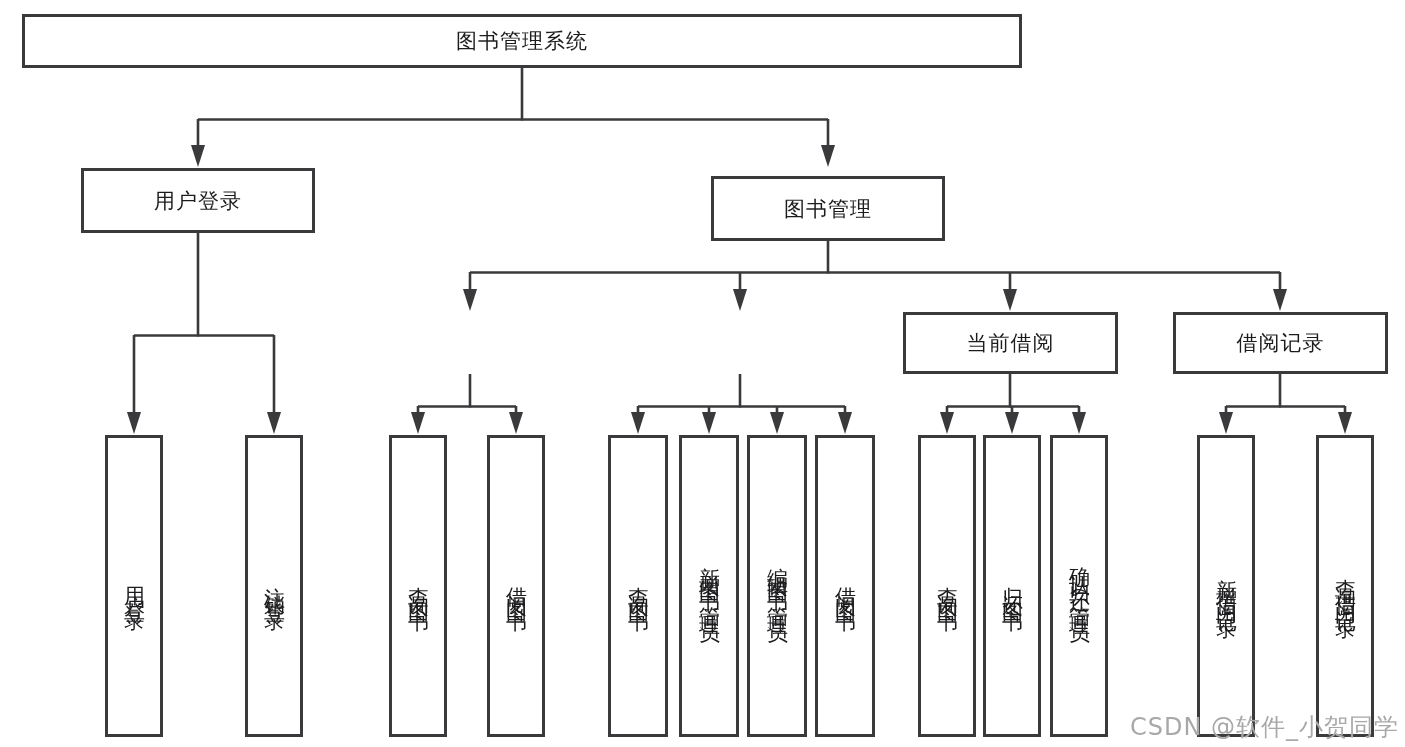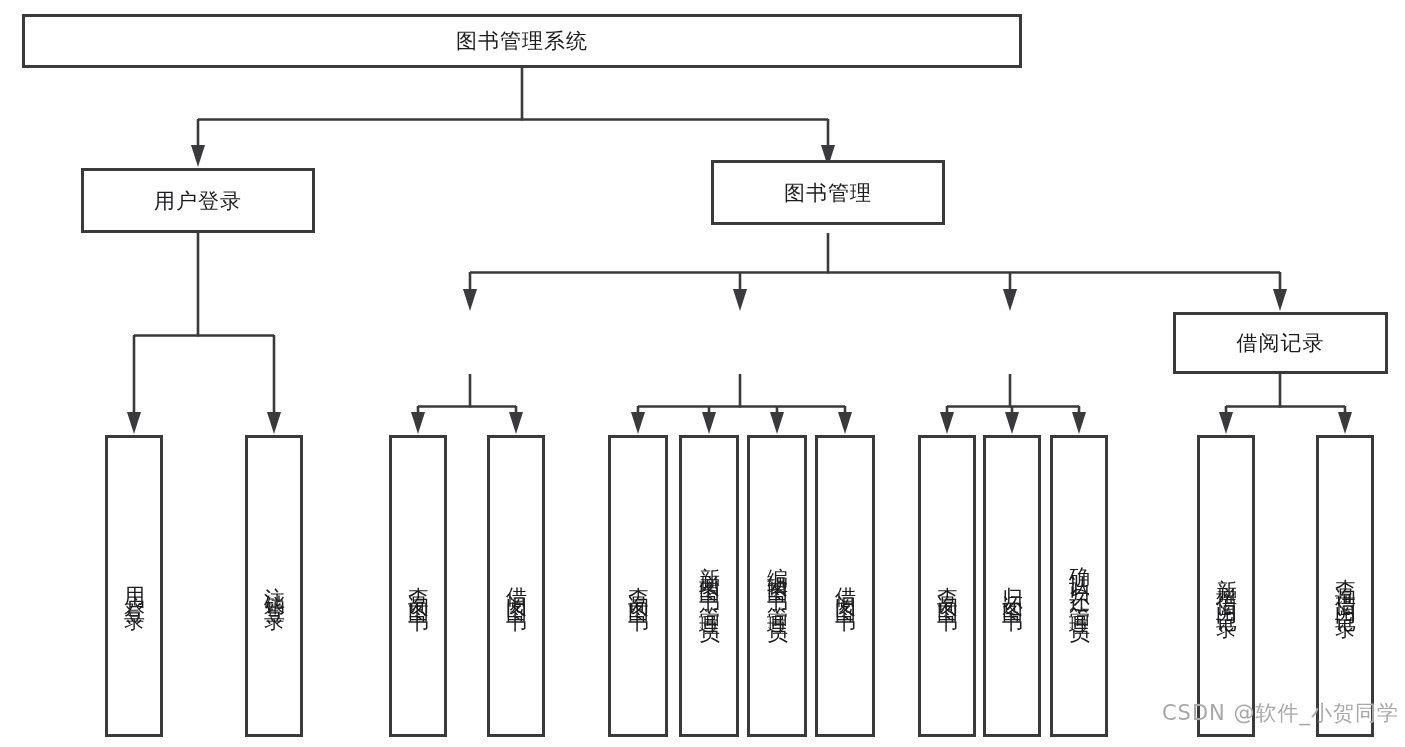--- a/index.html
+++ b/index.html
@@ -52,22 +52,22 @@
     writing-mode:vertical-rl;
     text-orientation:mixed;
     font-size:21px;
     letter-spacing:8px;
     line-height:1;
     white-space:nowrap;
   }
   .watermark{
     position:absolute;
     right:6px;
-    bottom:20px;
-    font-size:21px;
+    bottom:4px;
+    font-size:24px;
     color:var(--watermark);
     letter-spacing:1px;
     white-space:nowrap;
     text-shadow:0 0 1px rgba(255,255,255,.6);
   }
 </style>
 </head>
 <body>
 
 <div class="stage">
@@ -134,24 +134,27 @@
       <polygon points="1338,412 1352,412 1345,434"></polygon>
   </svg>
 
   <div class="box h" style="left:22px;top:14px;width:1000px;height:54px">
     <span class="lbl">图书管理系统</span>
   </div>
 
   <div class="box h" style="left:81px;top:168px;width:234px;height:65px">
     <span class="lbl">用户登录</span>
   </div>
-  <div class="box h" style="left:711px;top:160px;width:234px;height:65px">
+  <div class="box h" style="left:711px;top:176px;width:234px;height:65px">
     <span class="lbl">图书管理</span>
   </div>
 
+  <div class="box h" style="left:903px;top:312px;width:215px;height:62px">
+    <span class="lbl">当前借阅</span>
+  </div>
   <div class="box h" style="left:1173px;top:312px;width:215px;height:62px">
     <span class="lbl">借阅记录</span>
   </div>
 
   <div class="box v" style="left:105px;top:435px;width:58px;height:302px">
     <span class="lbl">用户登录</span>
   </div>
   <div class="box v" style="left:245px;top:435px;width:58px;height:302px">
     <span class="lbl">注销登录</span>
   </div>

